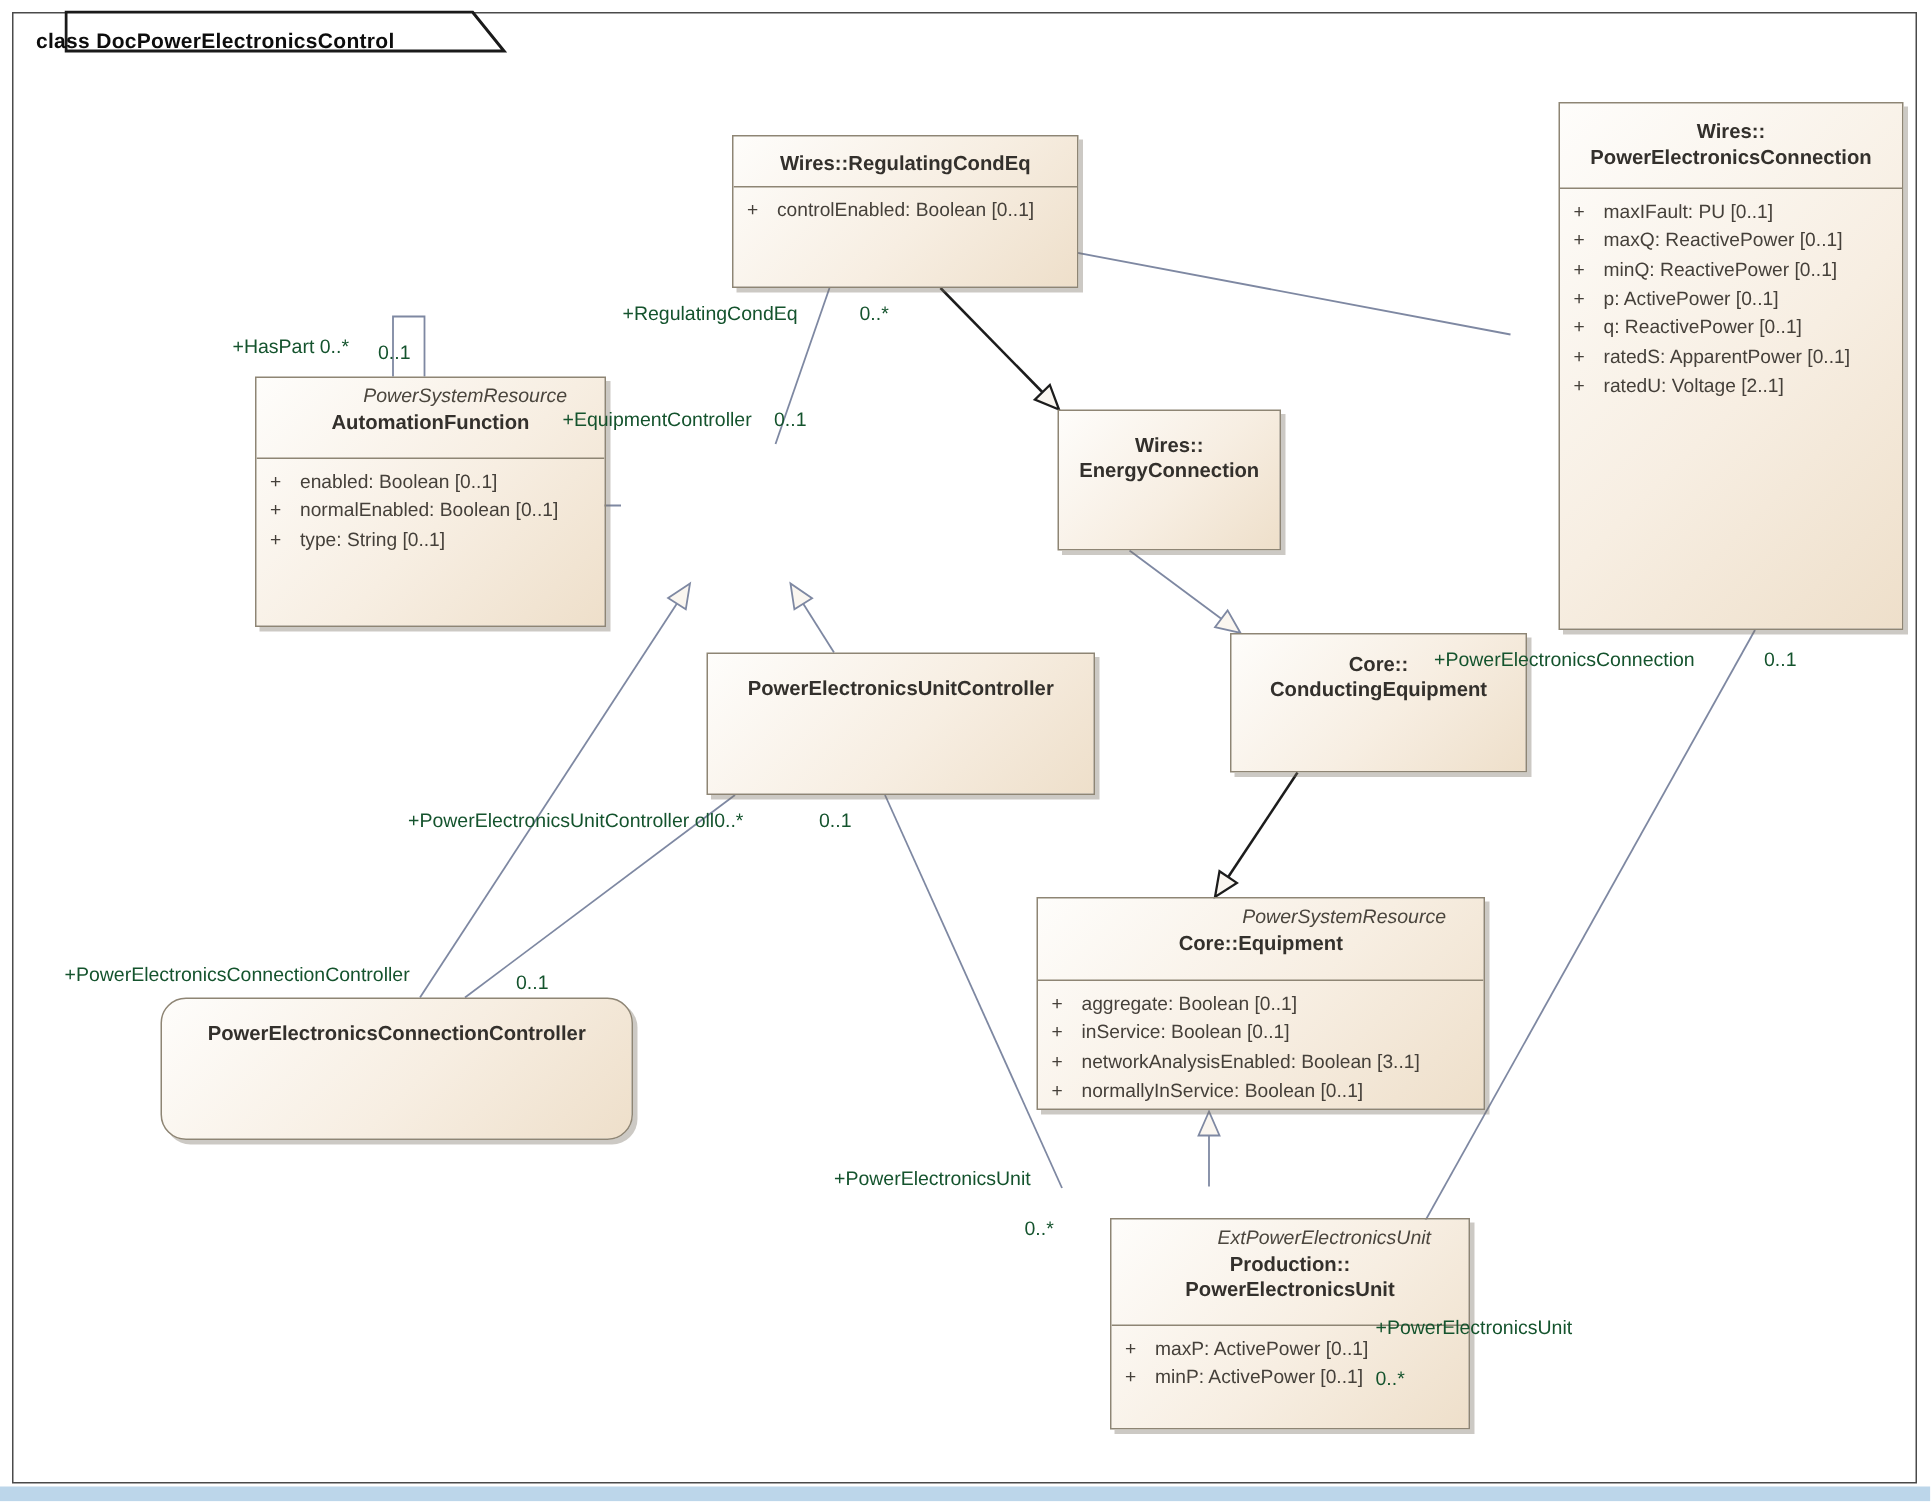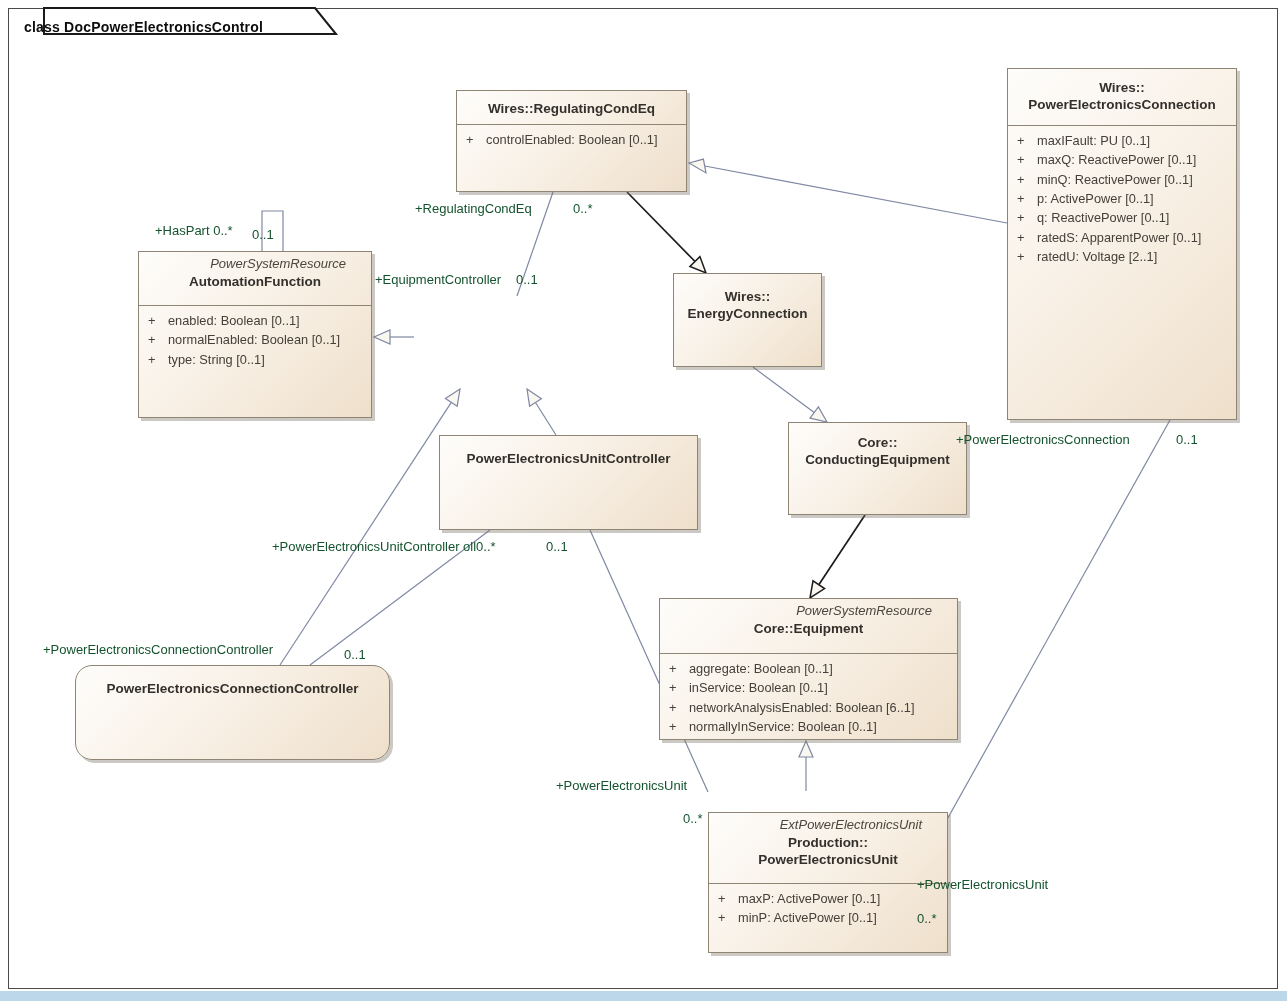--- a/index.html
+++ b/index.html
@@ -24,20 +24,21 @@
   .ln{stroke:var(--line_color,#7e88a2);stroke-width:1.2;fill:none;}
   .tri{fill:#faf6f0;stroke:var(--line_color,#7e88a2);stroke-width:1.2;}
   .lnb{stroke:var(--line_black,#1c1c1c);stroke-width:1.7;fill:none;}
   .trib{fill:#faf6f0;stroke:var(--line_black,#1c1c1c);stroke-width:1.5;}
   .cls{
     position:absolute;box-sizing:border-box;
     border:1px solid var(--box_border,#8e8574);
     background:linear-gradient(135deg,var(--box_fill_1,#fefdfb) 0%,#f7eee2 55%,var(--box_fill_2,#eedfca) 100%);
     box-shadow:3px 3px 0 var(--box_shadow,rgba(120,112,100,0.35));
     overflow:hidden;
+    margin-left:32px;
   }
   .hd{box-sizing:border-box;}
   .hd.titleonly{padding-top:12px;}
   .st{font-style:italic;font-size:13px;color:#4a453d;text-align:right;padding:4px 25px 0 0;line-height:15px;}
   .nm{font-weight:bold;font-size:13.5px;color:#33302c;text-align:center;white-space:pre-line;line-height:17px;padding-top:2px;}
   .att{border-top:1px solid var(--box_border,#8e8574);padding-top:5px;}
   .a{display:flex;height:19.3px;align-items:center;font-size:12.8px;color:var(--text_attr,#45403a);white-space:nowrap;}
   .a .p{width:20px;padding-left:9px;flex:none;}
   .lbl{position:absolute;font-size:13px;color:#14532d;white-space:nowrap;}
 </style>
@@ -177,21 +178,21 @@
   </div>
 
 
   <div class="cls" style="left:673px;top:273px;width:149px;height:94px;">
     <div class="hd titleonly">
       <div class="nm">Wires::
 EnergyConnection</div>
     </div>
   </div>
 
-  <div class="cls" style="left:788px;top:422px;width:179px;height:93px;">
+  <div class="cls" style="left:788px;top:422px;width:198px;height:93px;">
     <div class="hd titleonly" style="padding-top:9px;">
       <div class="nm">Core::
 ConductingEquipment</div>
     </div>
   </div>
 
   <div class="cls" style="left:439px;top:435px;width:259px;height:95px;">
     <div class="hd titleonly">
       <div class="nm">PowerElectronicsUnitController</div>
     </div>
@@ -206,21 +207,21 @@
       <div class="a">
           <span class="p">+</span>
           <span>aggregate: Boolean [0..1]</span>
         </div>
       <div class="a">
           <span class="p">+</span>
           <span>inService: Boolean [0..1]</span>
         </div>
       <div class="a">
           <span class="p">+</span>
-          <span>networkAnalysisEnabled: Boolean [6..1]</span>
+          <span>networkAnalysisEnabled: Boolean [3..1]</span>
         </div>
       <div class="a">
           <span class="p">+</span>
           <span>normallyInService: Boolean [0..1]</span>
         </div>
     </div>
   </div>
 
   <div class="cls" style="left:75px;top:665px;width:315px;height:95px;border-radius:17px;">
     <div class="hd titleonly">

